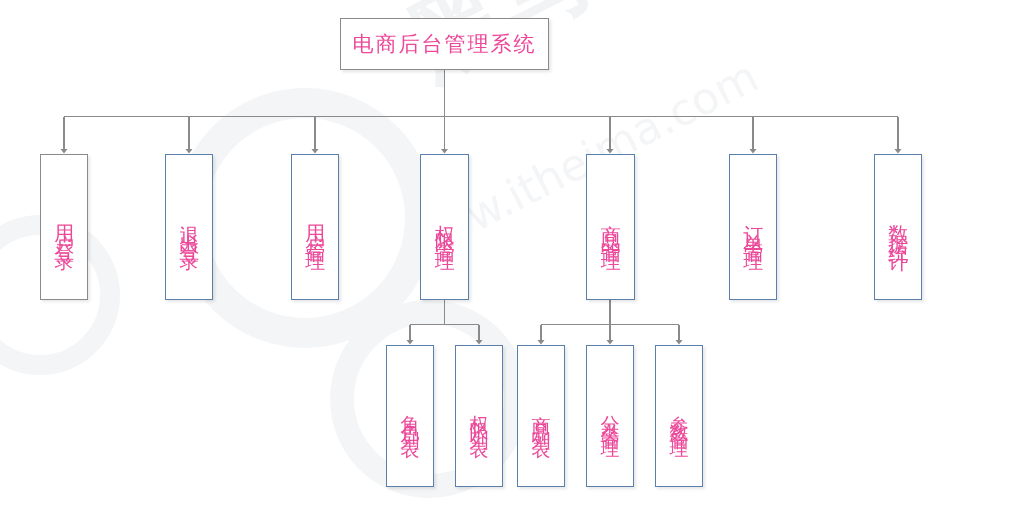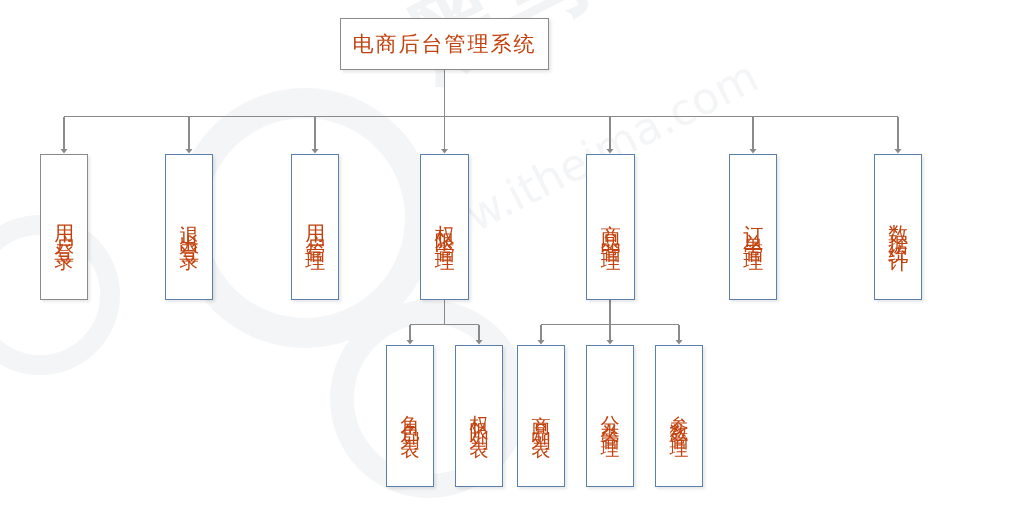--- a/index.html
+++ b/index.html
@@ -93,21 +93,21 @@
     color: #1f3356;
   }
   .node.gray-node {
     border-color: #8a8a8a;
     box-shadow: 2px 2px 3px rgba(0,0,0,0.09);
   }
 
   .node-label {
     font-size: 19px;
     letter-spacing: 1px;
-    color: #c2410c;
+    color: #ec4899;
     white-space: nowrap;
   }
 
   
   .node.root {
     border-color: #8a8a8a;
   }
   .node.root .node-label {
     writing-mode: horizontal-tb;
     font-size: 21px;

